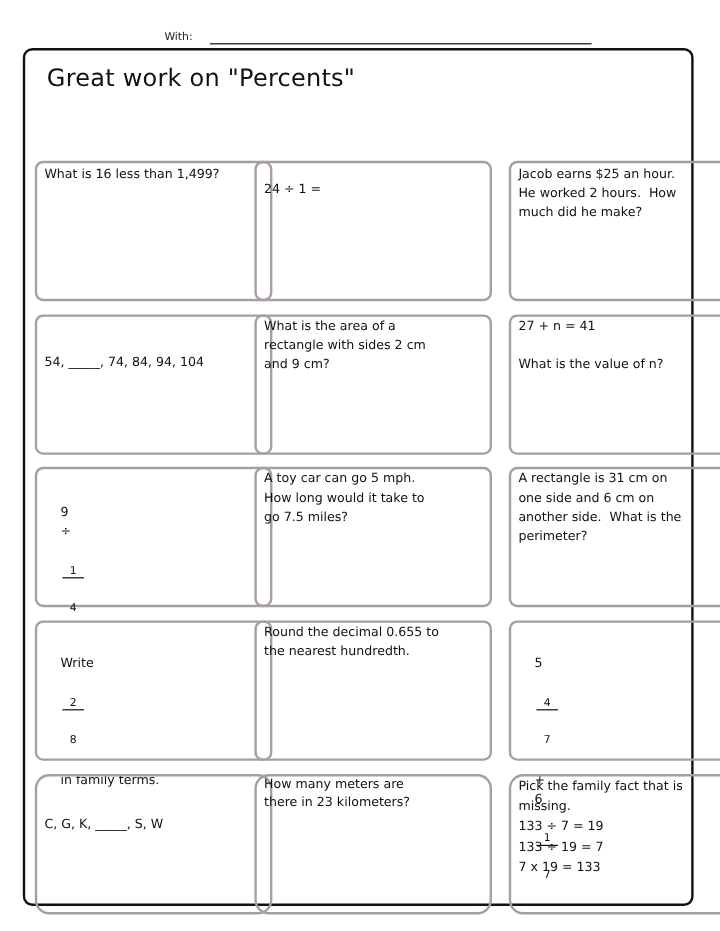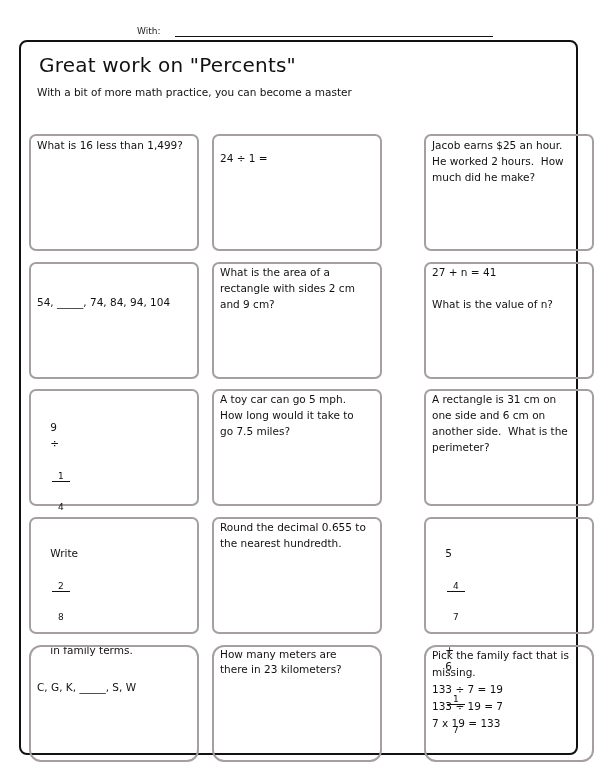--- a/index.html
+++ b/index.html
@@ -7,42 +7,41 @@
            font-family: "DejaVu Sans", sans-serif; color: #111; }
     .name-row { position: absolute; left: 137px; top: 26px; font-size: 9px; color: #222; }
     .name-line { position: absolute; left: 175px; top: 36px; width: 318px; height: 0;
                  border-top: 1px solid #111; }
     .outer { position: absolute; left: 19px; top: 40px; width: 559px; height: 715px;
              border: 2px solid #111; border-radius: 8px; box-sizing: border-box; }
     .title { position: absolute; left: 39px; top: 53px; font-size: 20px; color: #111;
              letter-spacing: 0.2px; }
     .subtitle { position: absolute; left: 37px; top: 86px; width: 360px; font-size: 10.5px;
                 line-height: 12px; color: #111; }
-    .card { position: absolute; width: 170px; height: 117px; border: 2px solid #a79f9f;
+    .card { position: absolute; width: 198px; height: 117px; border: 2px solid #a79f9f;
             border-radius: 7px; box-sizing: border-box; background: transparent; }
     .card .txt { position: absolute; left: 6px; right: 4px; font-size: 10.5px; line-height: 16px;
                  color: #111; white-space: pre-wrap; }
     .col1 { left: 29px; } .col2 { left: 212px; } .col3 { left: 396px; margin-left: 28px; }
     .row1 { top: 134px; } .row2 { top: 262px; } .row3 { top: 389px; } .row4 { top: 517px; } .row5 { top: 645px; border-radius: 12px; }
     .frac { display: inline-block; vertical-align: middle; text-align: center; font-size: 9px;
             line-height: 10px; margin: 0 2px; }
     .frac .num { display: block; border-bottom: 1px solid #111; padding: 0 2px; }
     .frac .den { display: block; padding: 0 2px; }
     .big { font-size: 12px; }
   </style>
 </head>
 <body>
 
 <div class="name-row">With:</div>
 <div class="name-line"></div>
 
 <div class="outer"></div>
 <div class="title">Great work on "Percents"</div>
 <div class="subtitle">
-  <div>With a bit of more math practice, you can become a master</div>
 </div>
 
 <div class="card col1 row1">
   <div class="txt" style="top:1px">What is 16 less than 1,499?</div>
 </div>
 <div class="card col2 row1">
   <div class="txt" style="top:14px">24 ÷ 1 =</div>
 </div>
 <div class="card col3 row1">
   <div class="txt" style="top:1px">Jacob earns $25 an hour.

